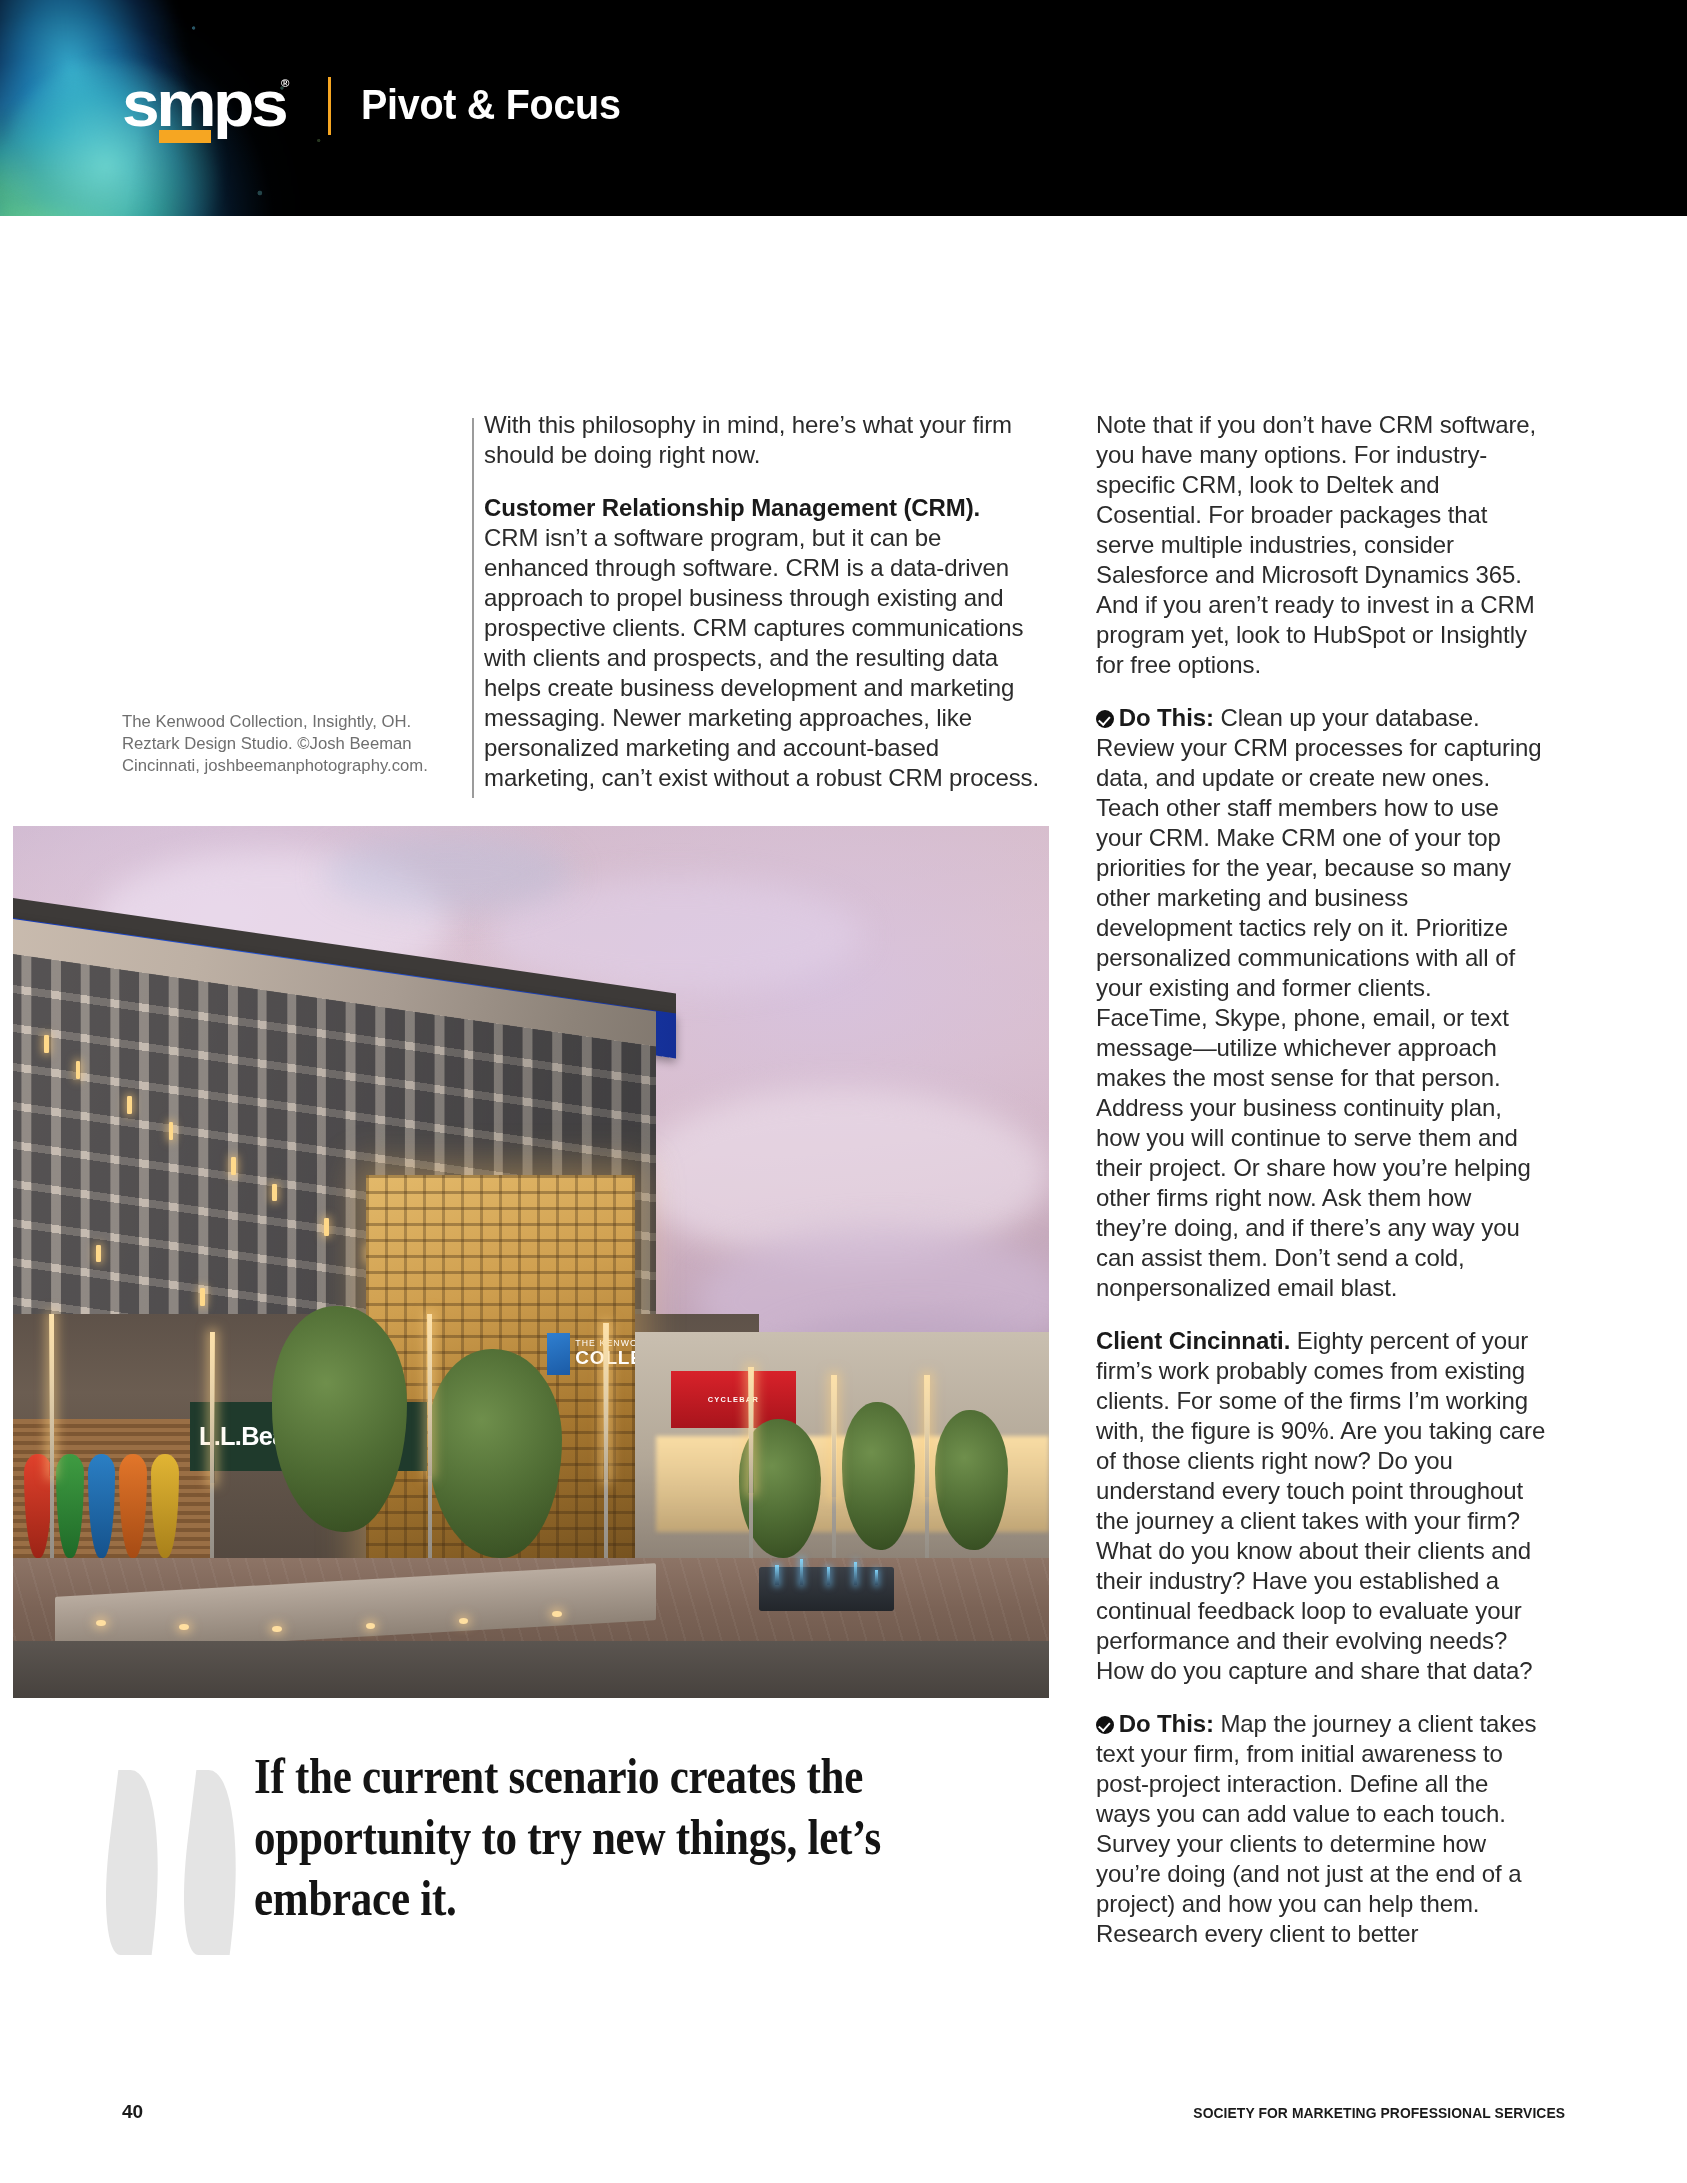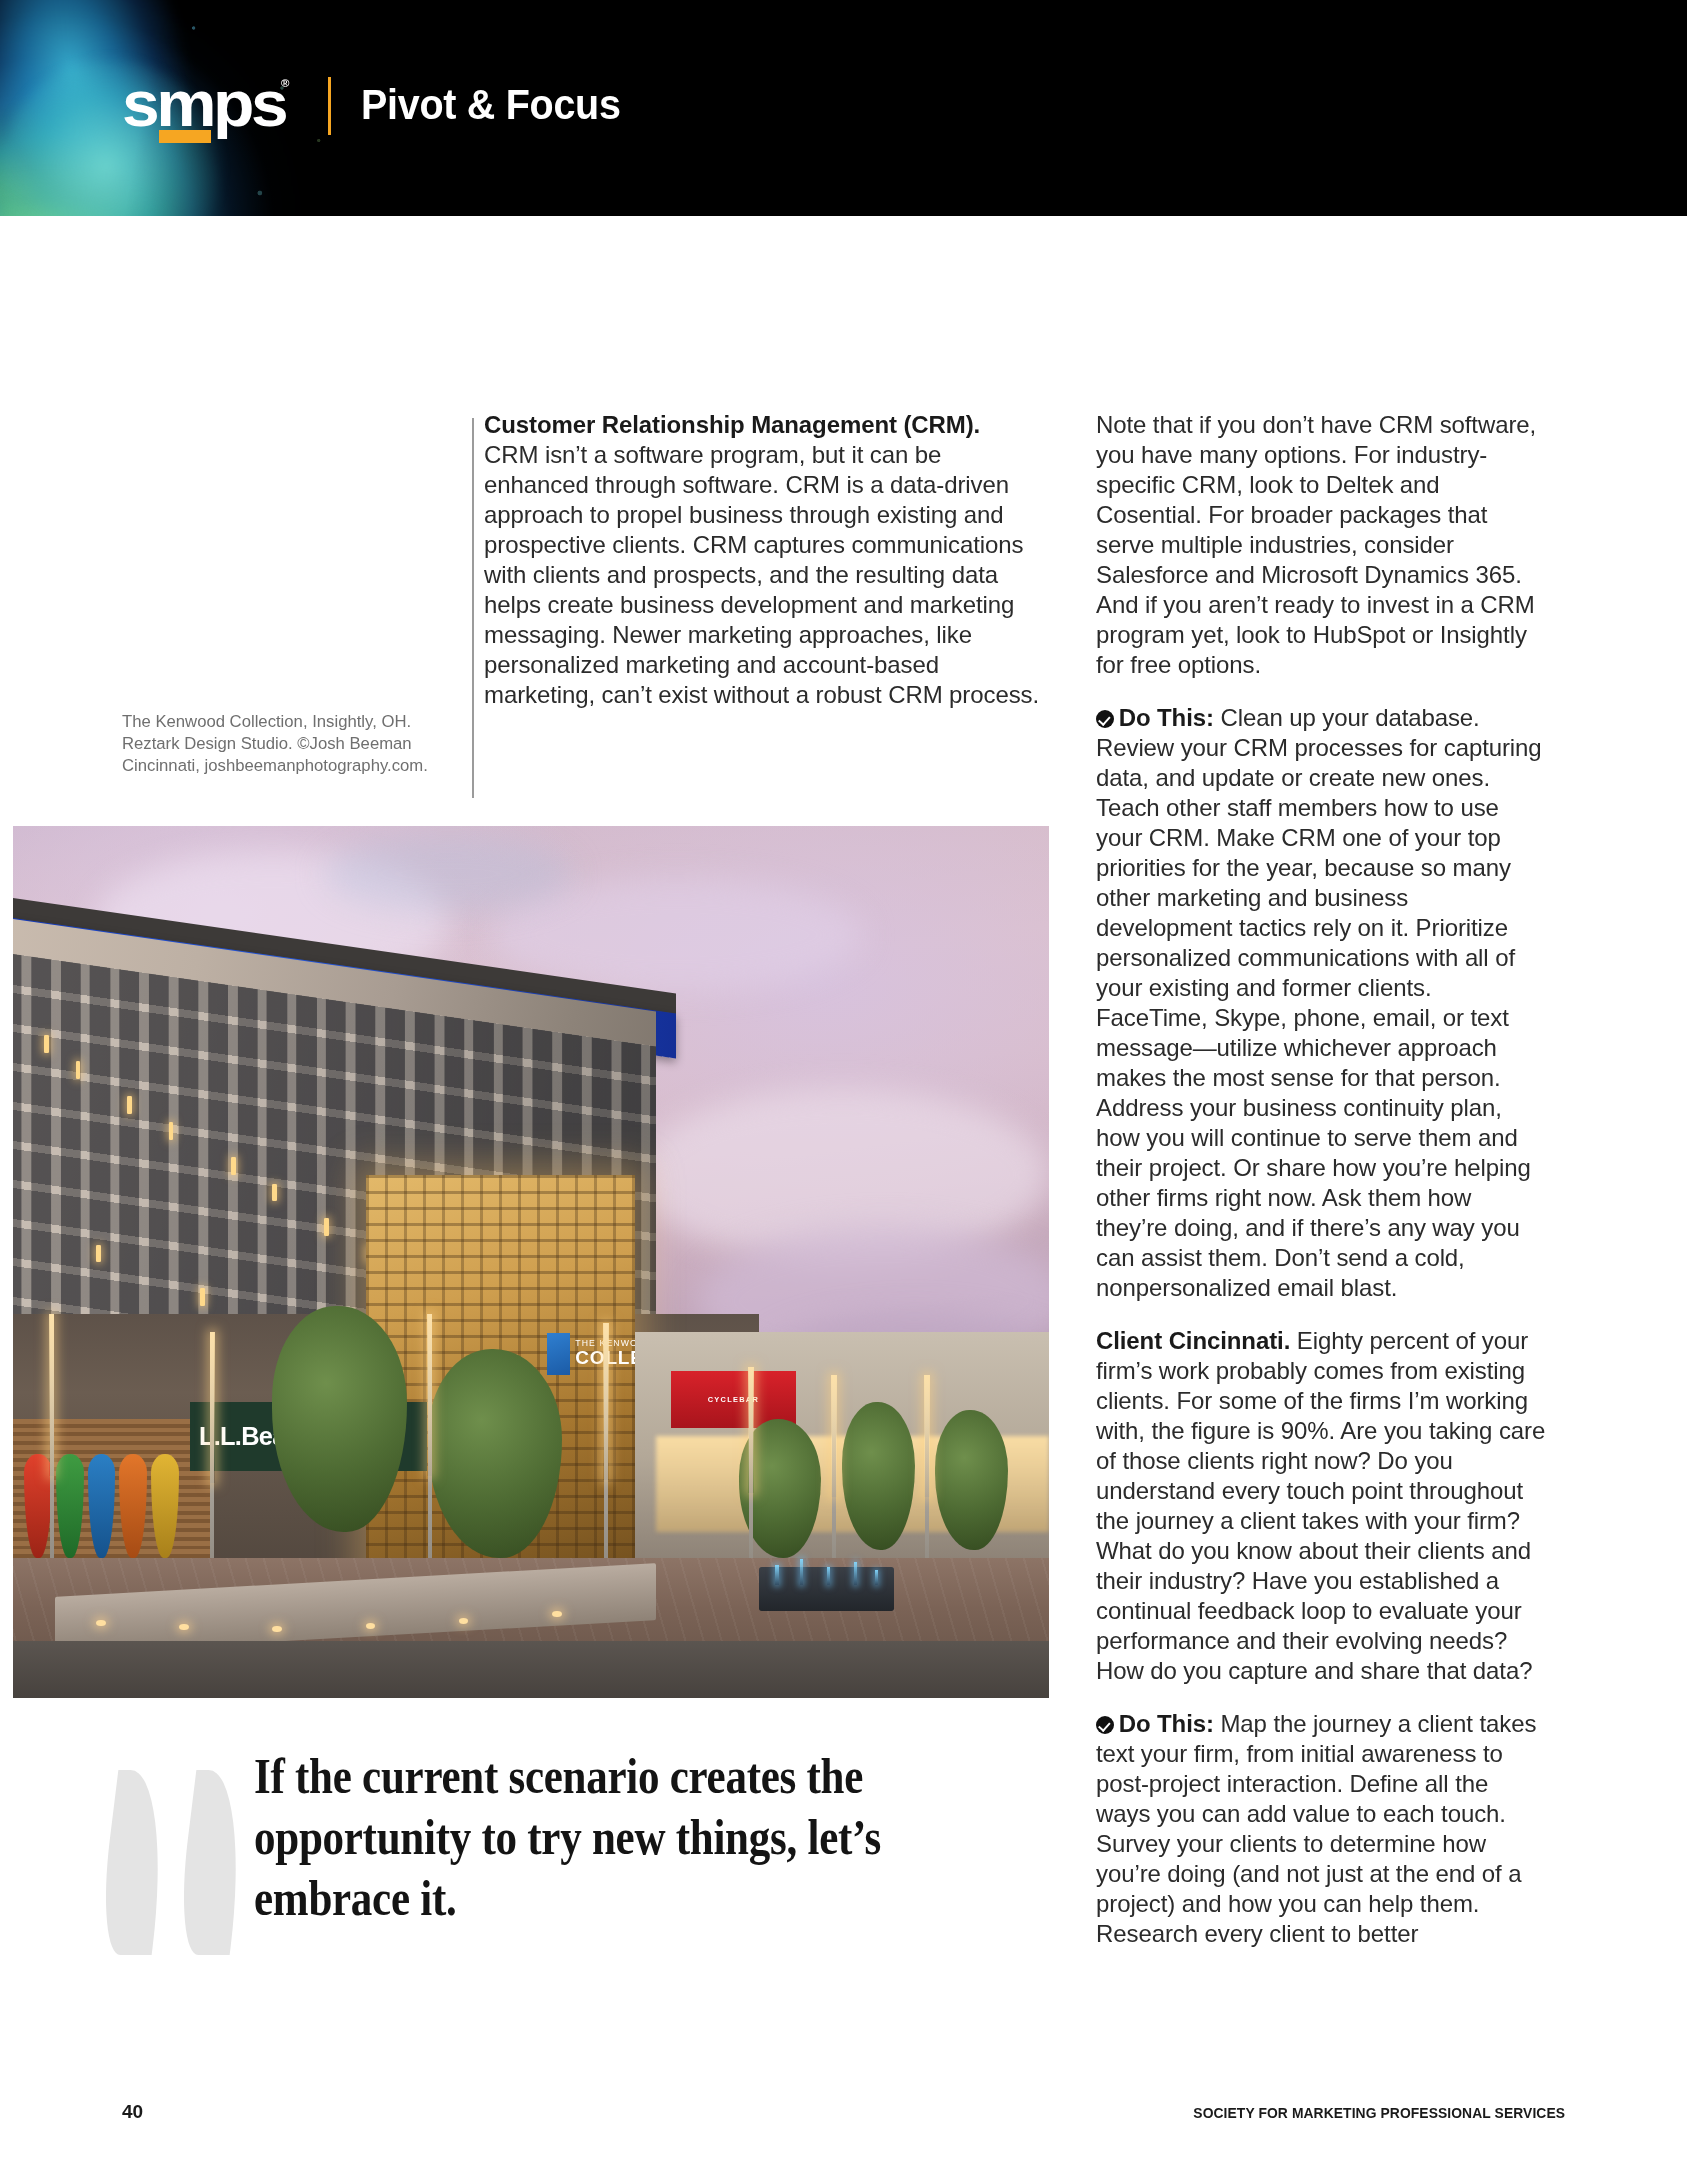--- a/index.html
+++ b/index.html
@@ -333,20 +333,21 @@
 
 <div class="vrule"></div>
 
 <div class="caption">
   <div>The Kenwood Collection, Insightly, OH.</div>
   <div>Reztark Design Studio. ©Josh Beeman</div>
   <div>Cincinnati, joshbeemanphotography.com.</div>
 </div>
 
 <div class="col-left">
+  <p class="body-p">With this philosophy in mind, here’s what your firm should be doing right now.</p>
   <p class="body-p tight"><b>Customer Relationship Management (CRM).</b></p>
   <p class="body-p">CRM isn’t a software program, but it can be enhanced through software. CRM is a data-driven approach to propel business through existing and prospective clients. CRM captures communications with clients and prospects, and the resulting data helps create business development and marketing messaging. Newer marketing approaches, like personalized marketing and account-based marketing, can’t exist without a robust CRM process.</p>
 </div>
 
 <div class="col-right">
   <p class="body-p">Note that if you don’t have CRM software, you have many options. For industry-specific CRM, look to Deltek and Cosential. For broader packages that serve multiple industries, consider Salesforce and Microsoft Dynamics 365. And if you aren’t ready to invest in a CRM program yet, look to HubSpot or Insightly for free options.</p>
 
   <p class="body-p">
     <span class="check-badge"></span><b class="lead">Do This:</b>
     <span>Clean up your database. Review your CRM processes for capturing data, and update or create new ones. Teach other staff members how to use your CRM. Make CRM one of your top priorities for the year, because so many other marketing and business development tactics rely on it. Prioritize personalized communications with all of your existing and former clients. FaceTime, Skype, phone, email, or text message—utilize whichever approach makes the most sense for that person. Address your business continuity plan, how you will continue to serve them and their project. Or share how you’re helping other firms right now. Ask them how they’re doing, and if there’s any way you can assist them. Don’t send a cold, nonpersonalized email blast.</span>

